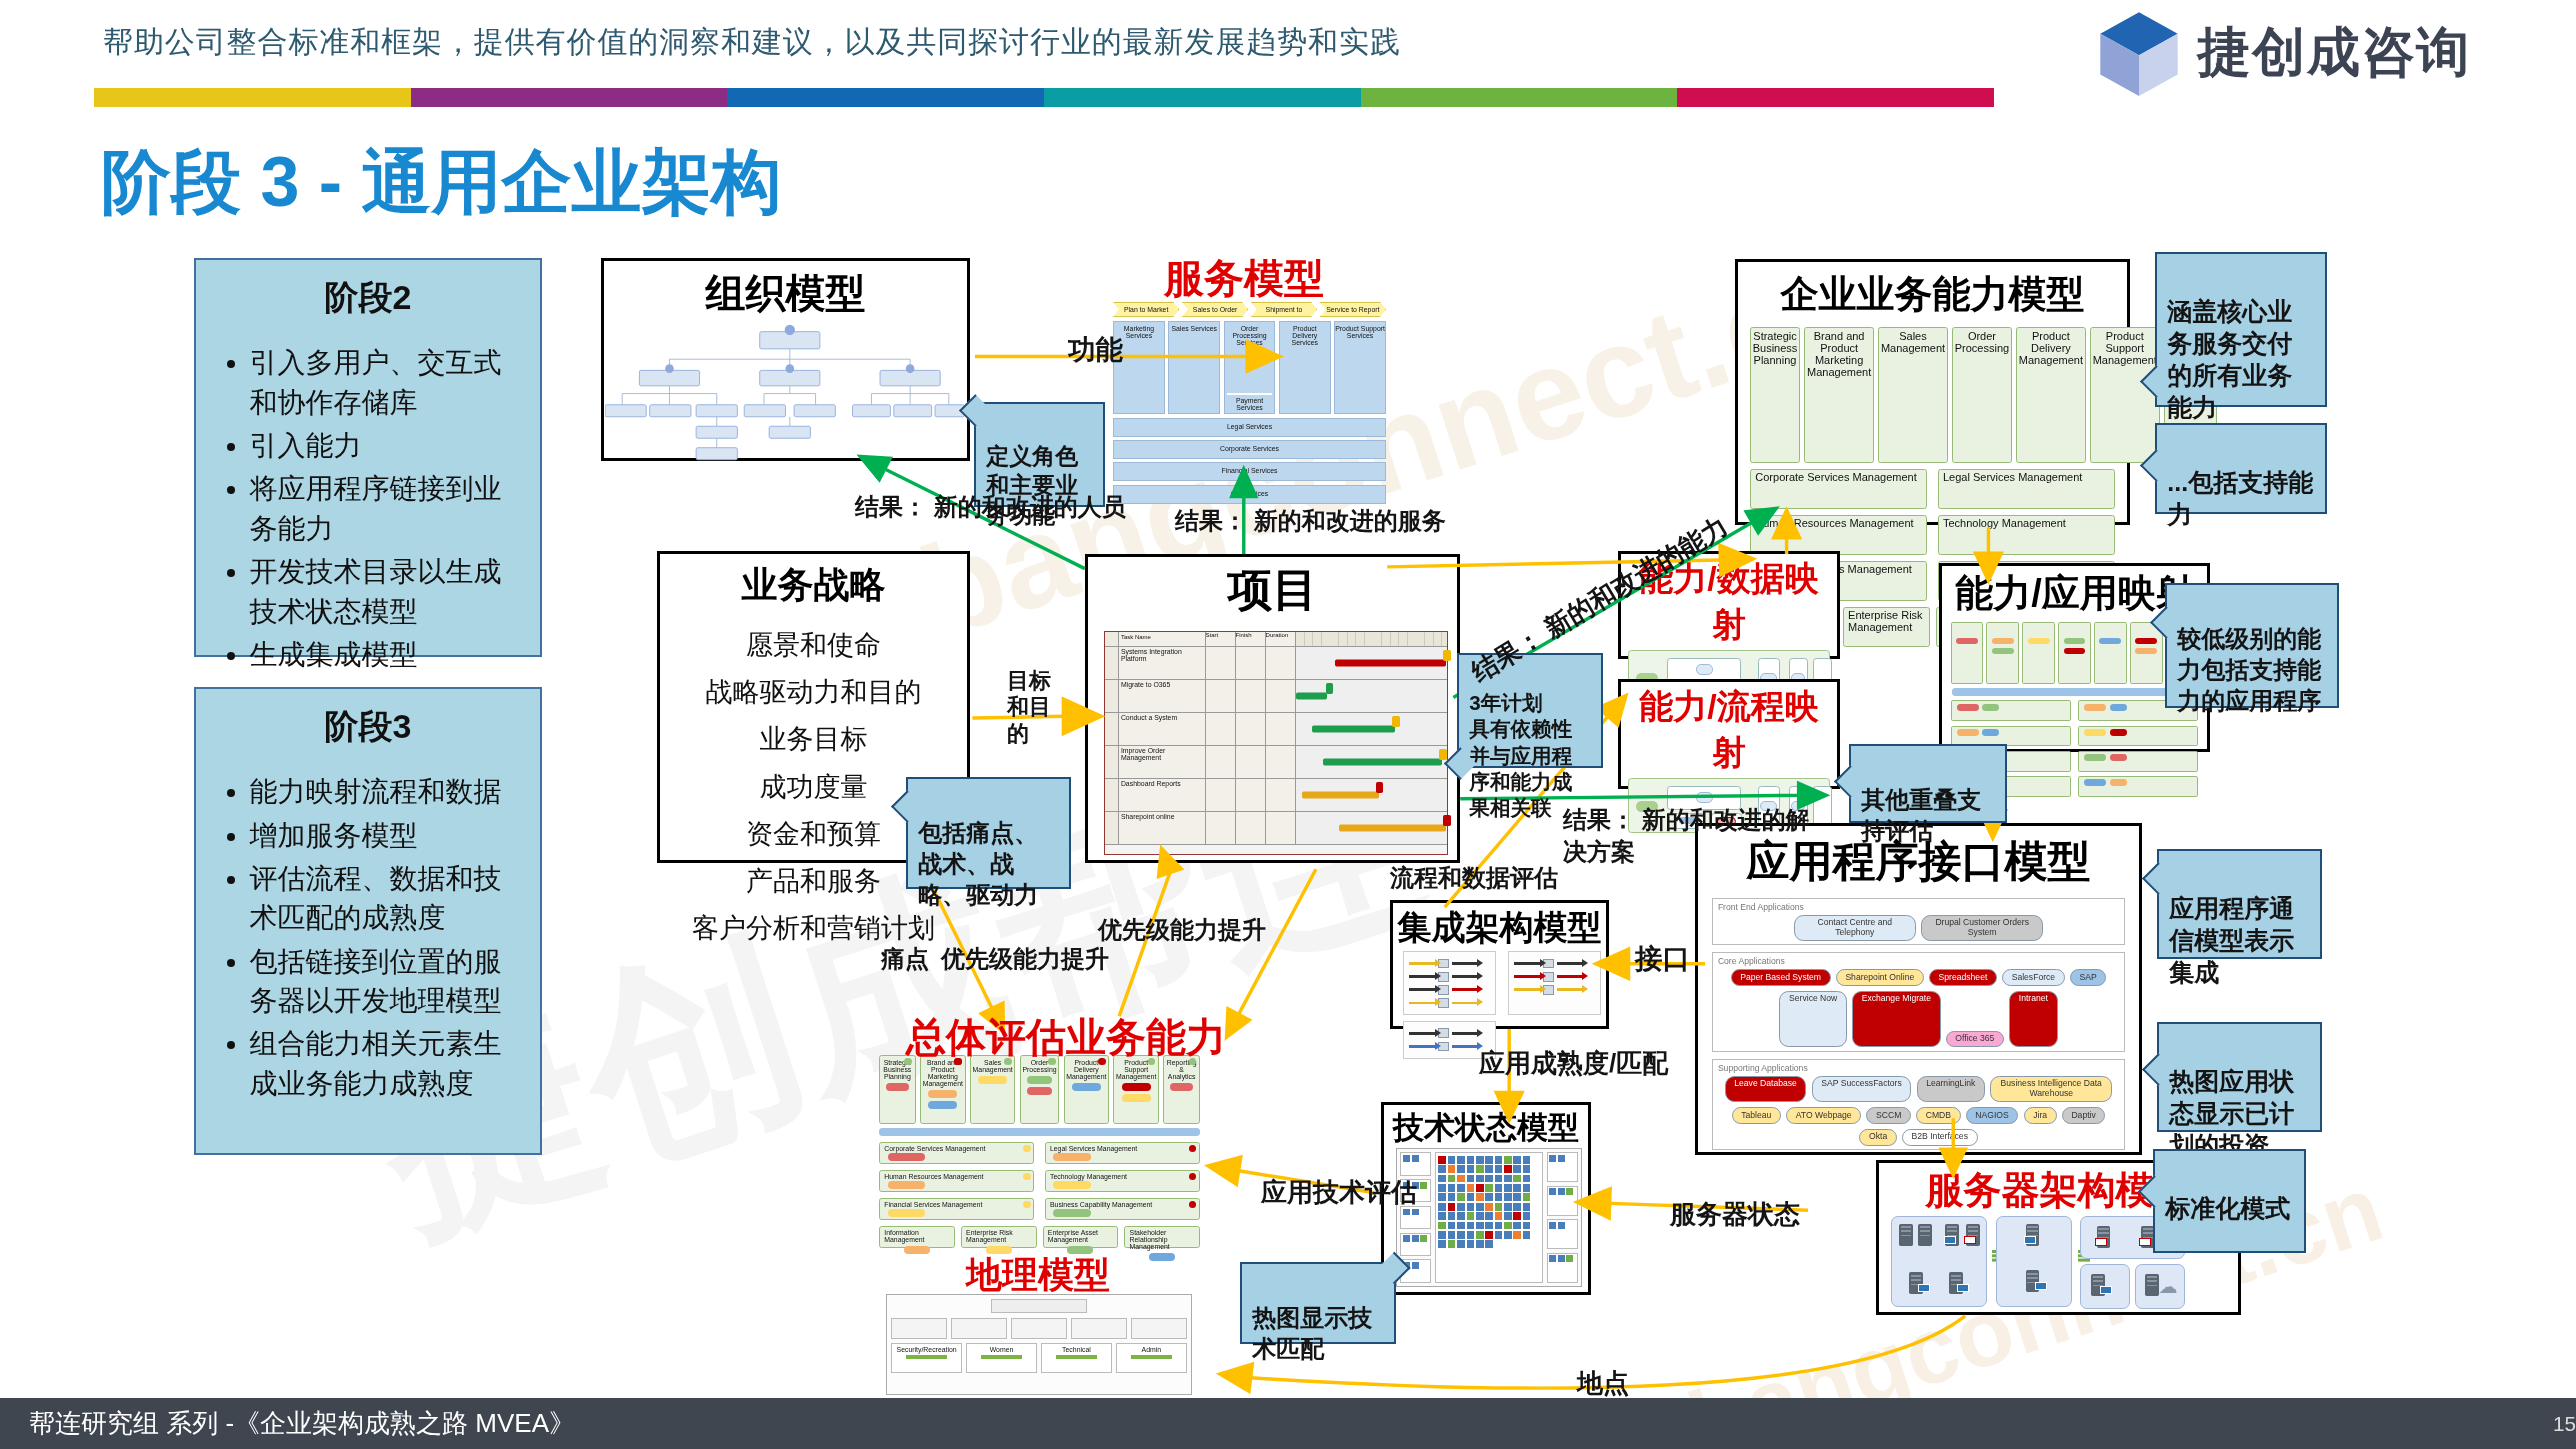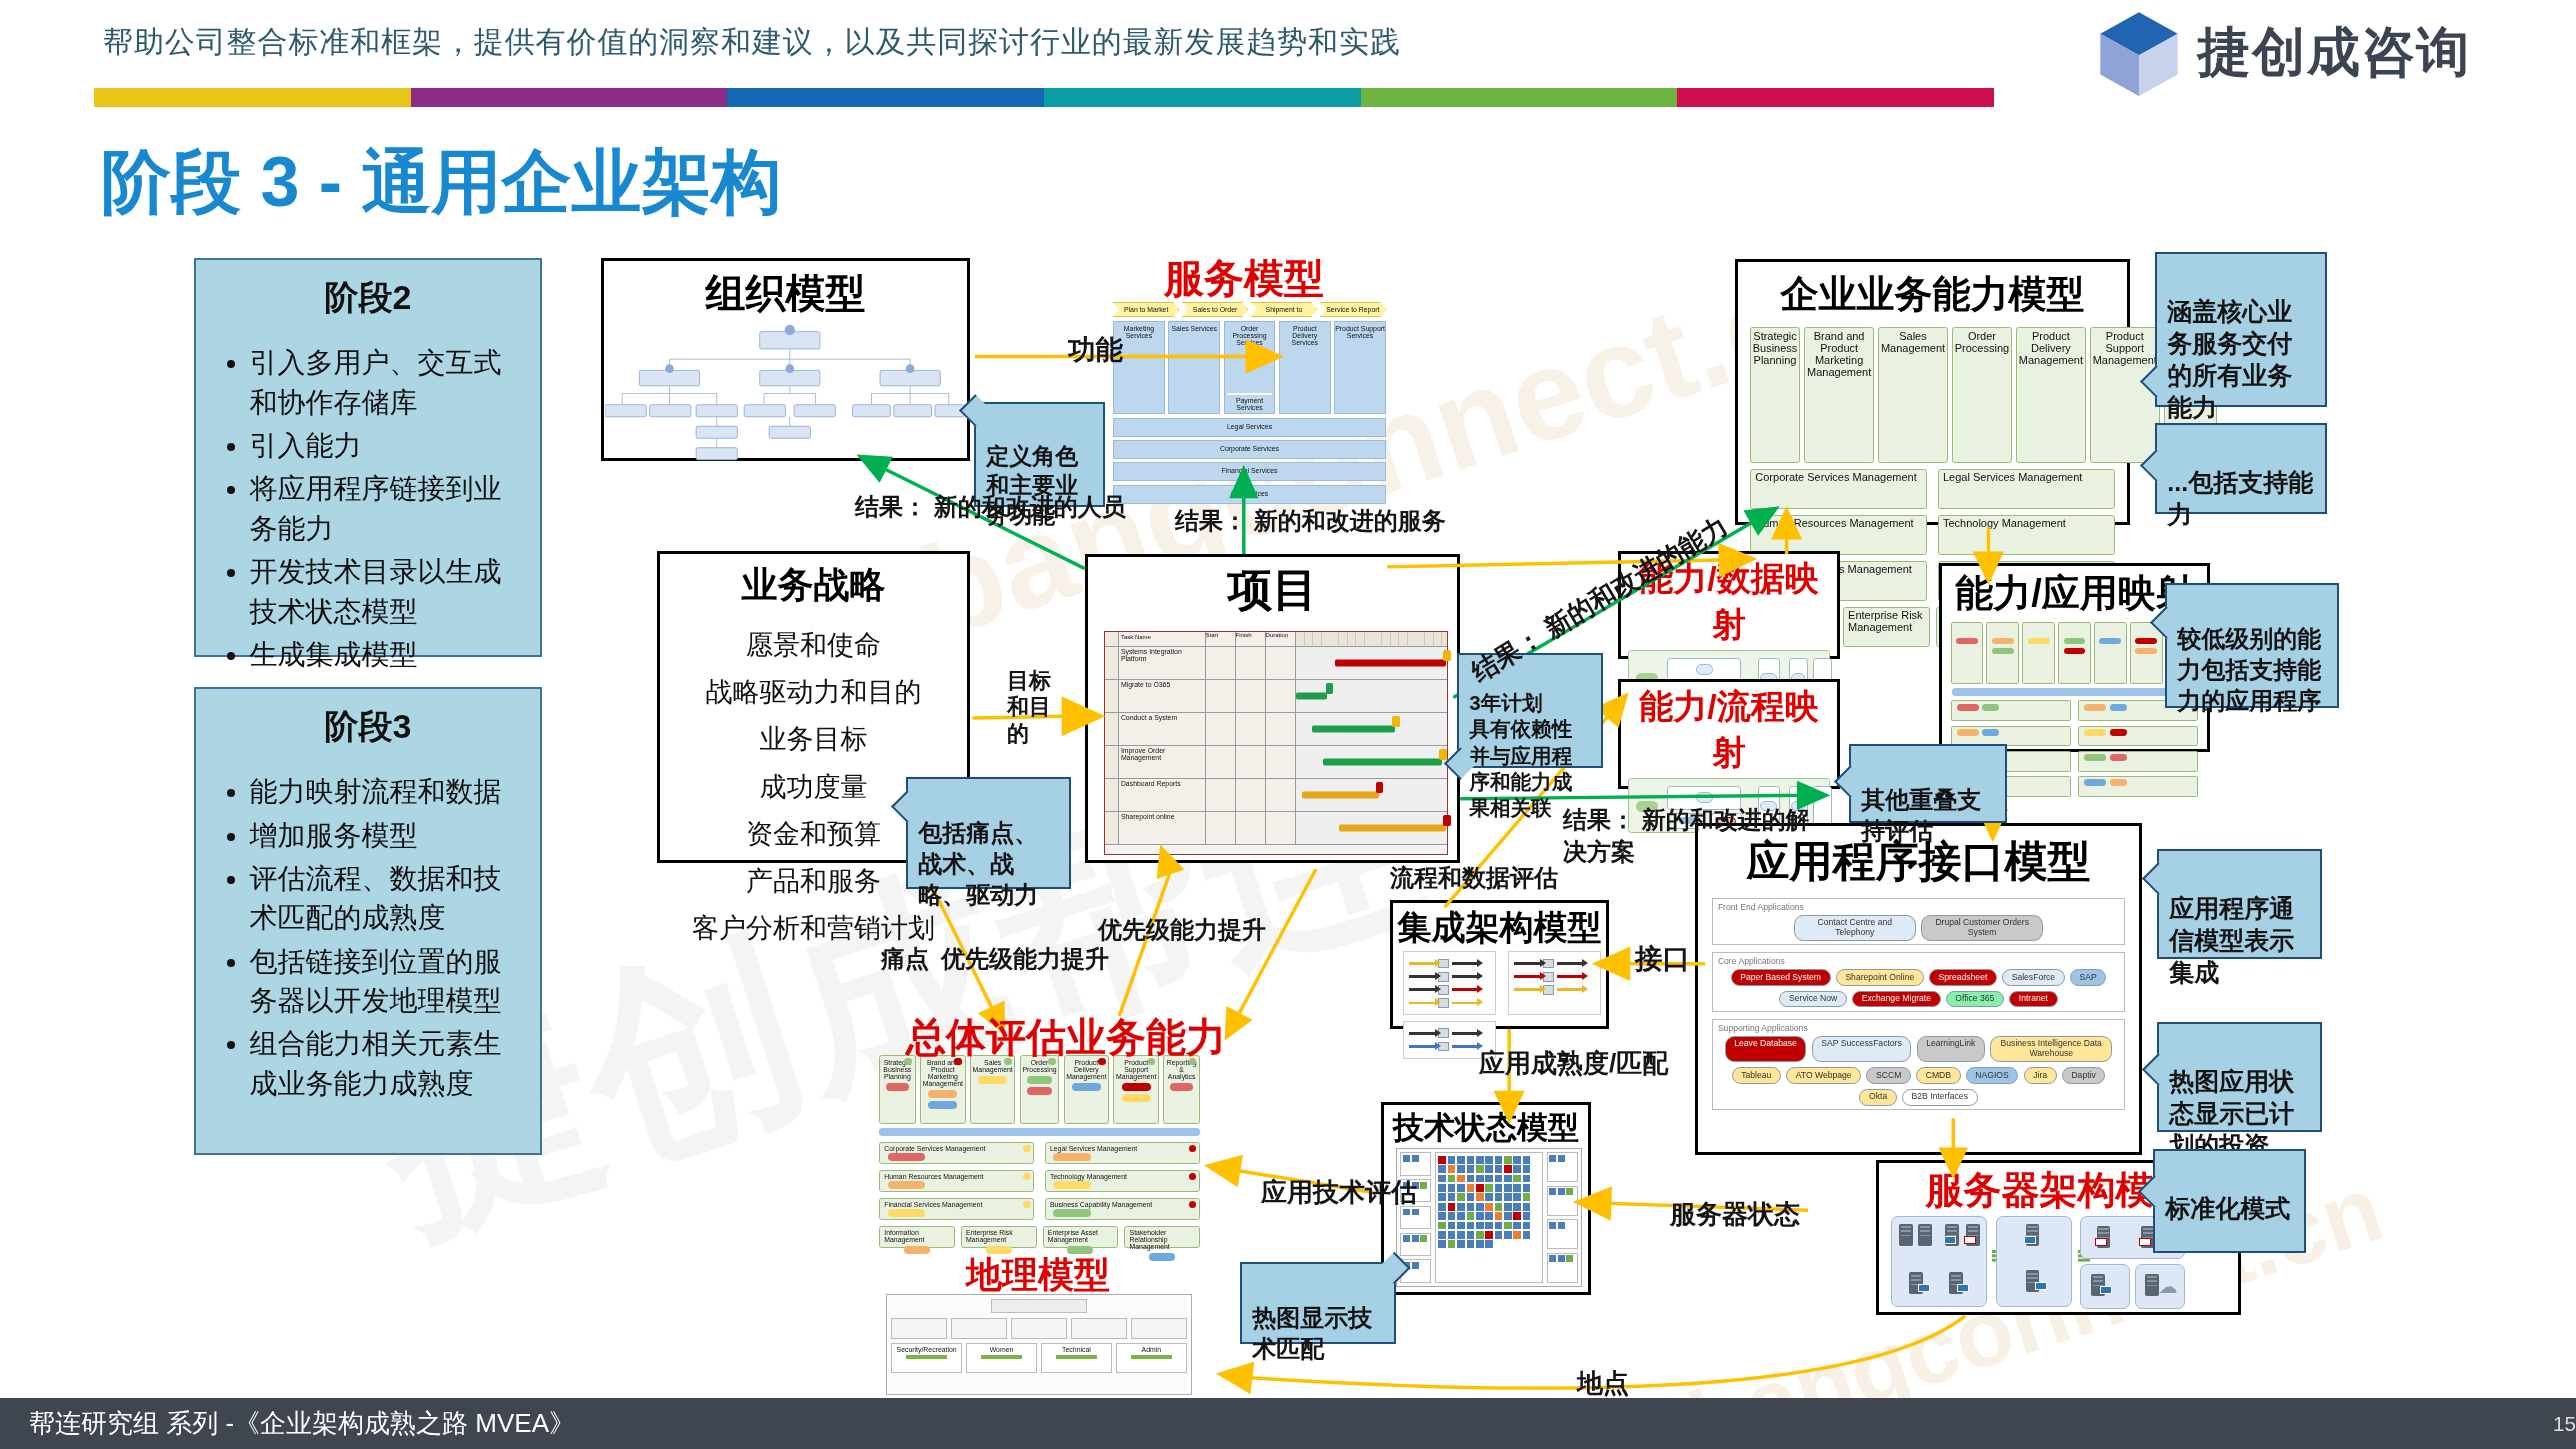--- a/index.html
+++ b/index.html
@@ -518,21 +518,21 @@
         <div class="band">
           <span class="band-label">Core Applications</span>
           <div class="band-nodes">
             <span class="app-node" style="background: rgb(192, 0, 0); color: rgb(255, 255, 255);">Paper Based System</span>
             <span class="app-node" style="background: rgb(255, 230, 153); color: rgb(51, 51, 51);">Sharepoint Online</span>
             <span class="app-node" style="background: rgb(192, 0, 0); color: rgb(255, 255, 255);">Spreadsheet</span>
             <span class="app-node" style="background: rgb(222, 235, 247); color: rgb(51, 51, 51);">SalesForce</span>
             <span class="app-node" style="background: rgb(157, 195, 230); color: rgb(51, 51, 51);">SAP</span>
             <span class="app-node" style="background: rgb(222, 235, 247); color: rgb(51, 51, 51);">Service Now</span>
             <span class="app-node" style="background: rgb(192, 0, 0); color: rgb(255, 255, 255);">Exchange Migrate</span>
-            <span class="app-node" style="background: #86efac; color: rgb(51, 51, 51);">Office 365</span>
+            <span class="app-node" style="background: #f9a8d4; color: rgb(51, 51, 51); margin-top: 40px;">Office 365</span>
             <span class="app-node" style="background: rgb(192, 0, 0); color: rgb(255, 255, 255);">Intranet</span>
           </div>
         </div>
         <div class="band">
           <span class="band-label">Supporting Applications</span>
           <div class="band-nodes">
             <span class="app-node" style="background: rgb(192, 0, 0); color: rgb(255, 255, 255);">Leave Database</span>
             <span class="app-node" style="background: rgb(222, 235, 247); color: rgb(51, 51, 51);">SAP SuccessFactors</span>
             <span class="app-node" style="background: rgb(201, 201, 201); color: rgb(51, 51, 51);">LearningLink</span>
             <span class="app-node" style="background: rgb(255, 230, 153); color: rgb(51, 51, 51);">Business Intelligence Data Warehouse</span>

